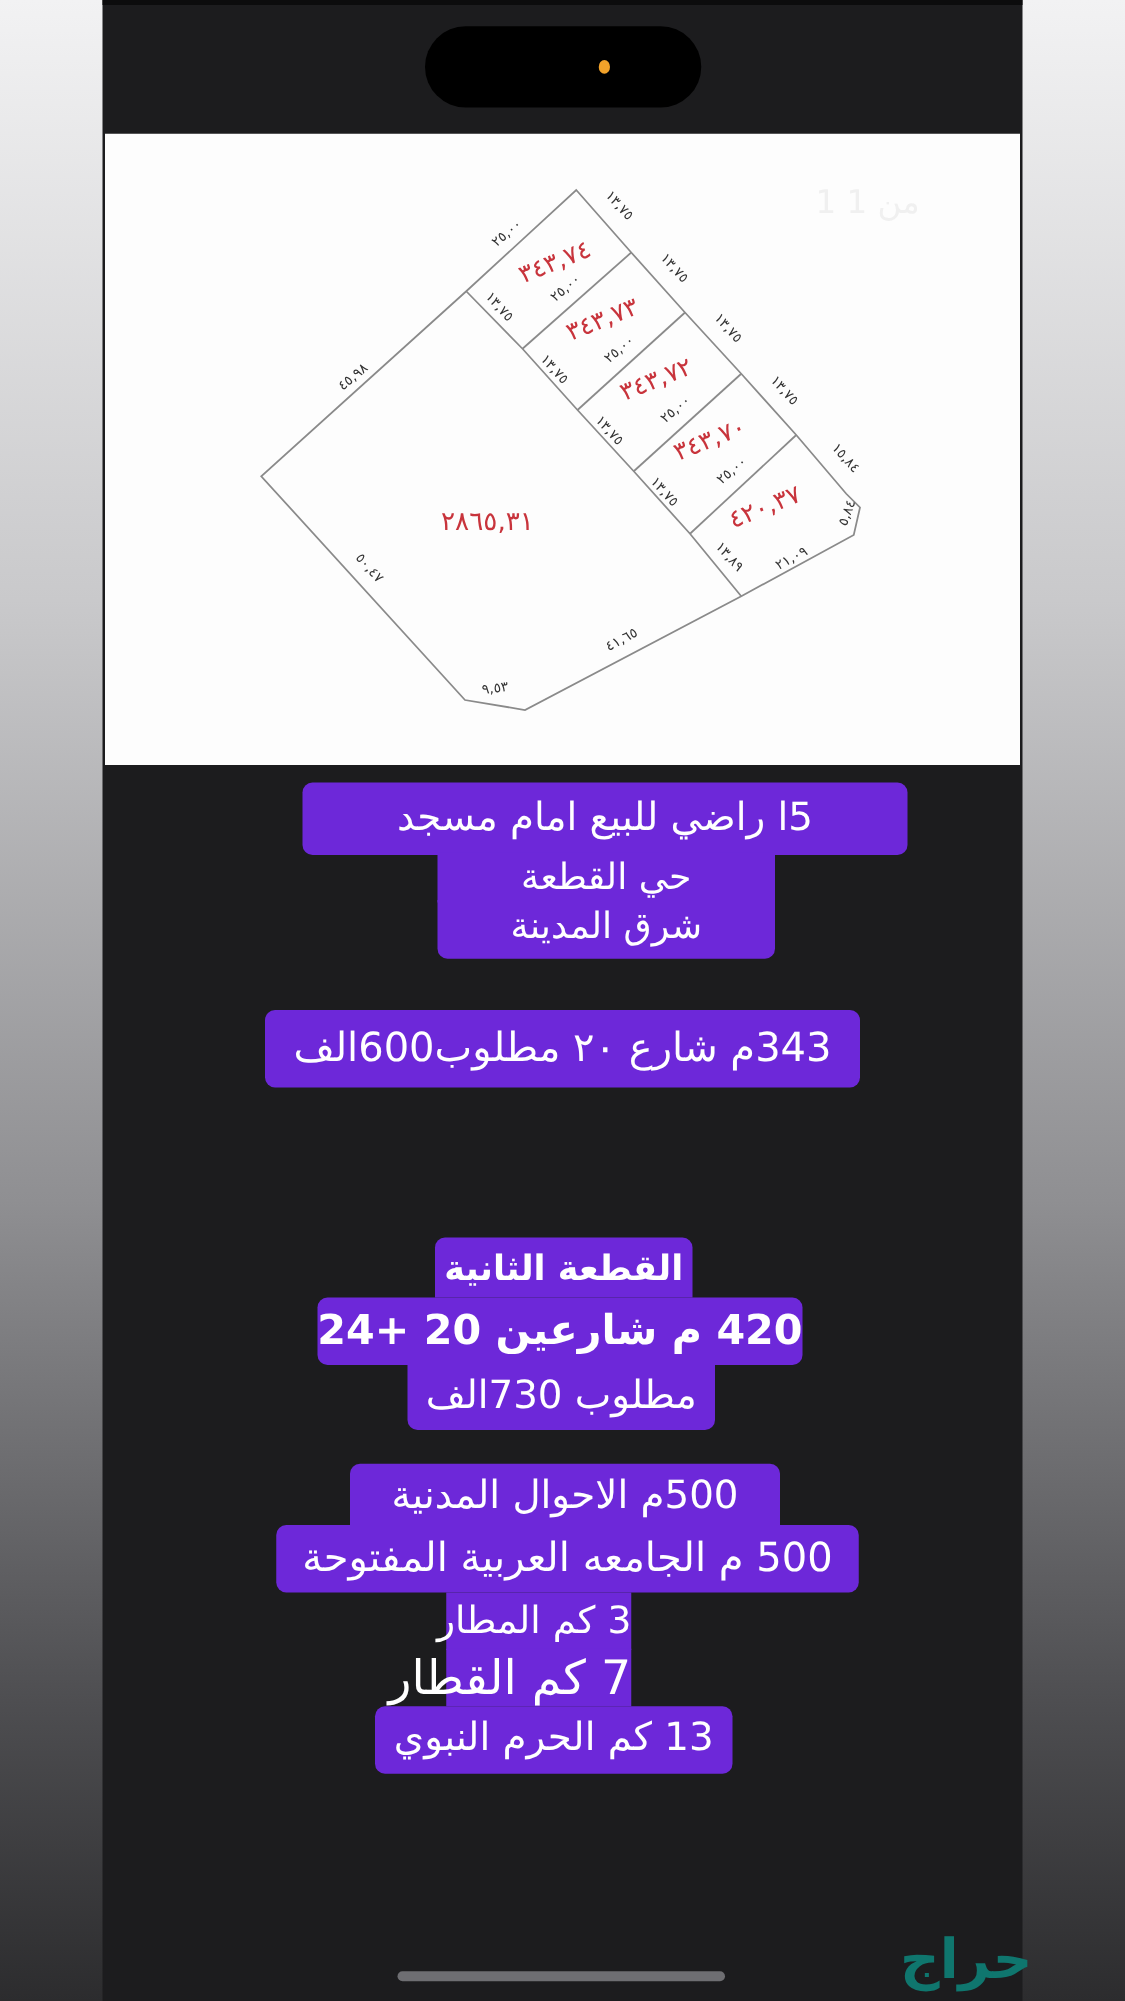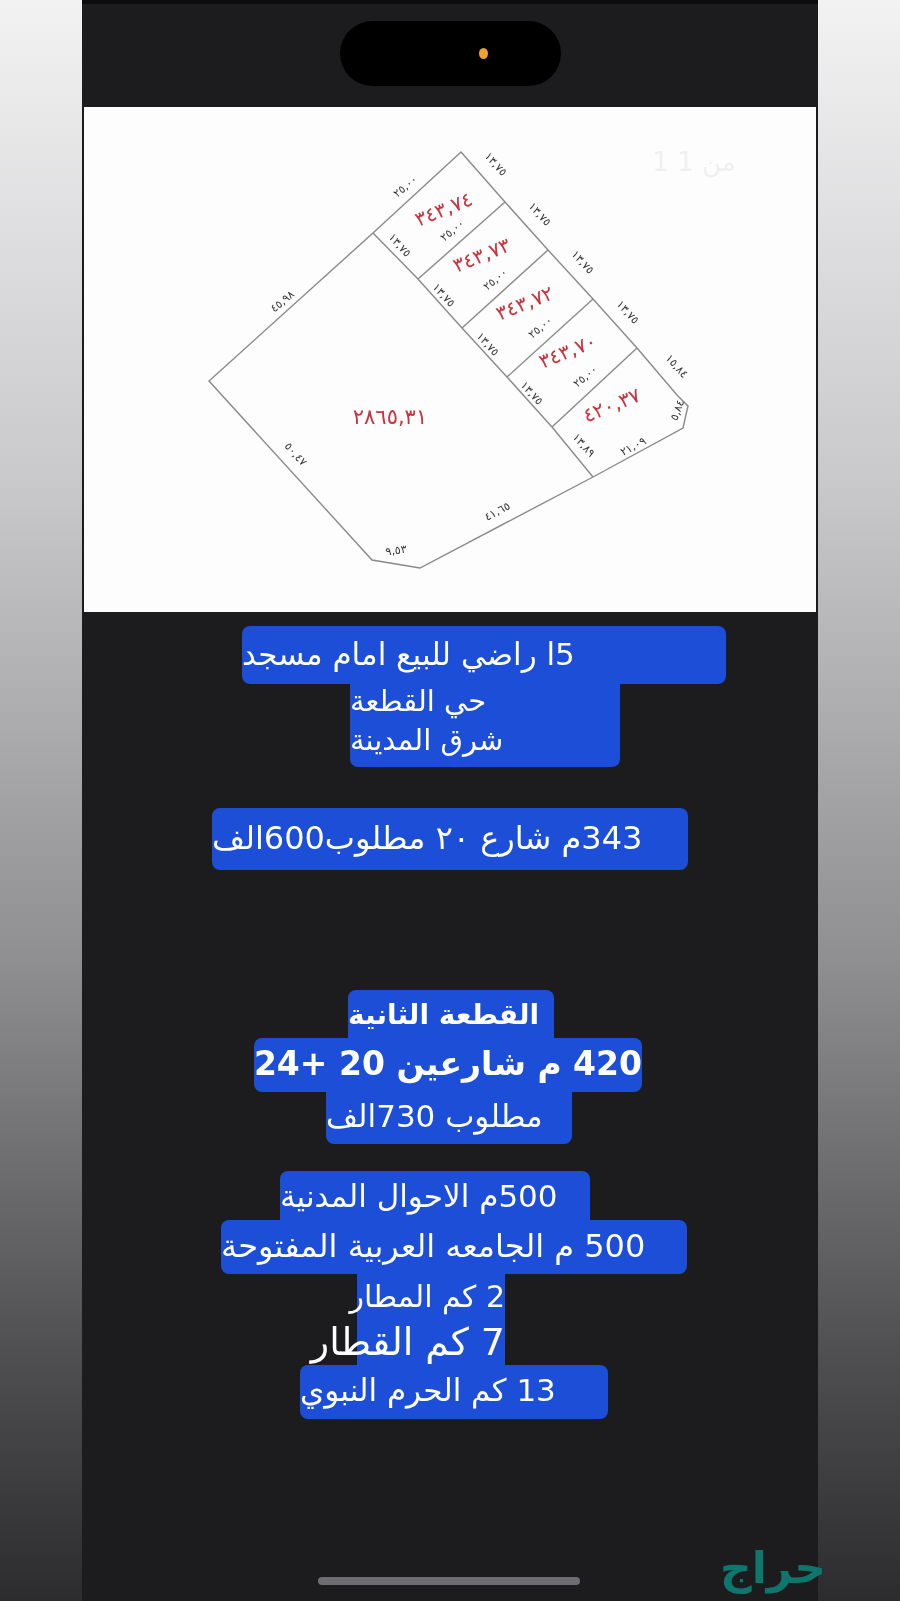--- a/index.html
+++ b/index.html
@@ -25,22 +25,22 @@
     position:absolute; left:2px; top:107px; width:732px; height:505px;
     background:#fdfdfd; overflow:hidden;
   }
   .plan svg { position:absolute; left:0; top:0; }
   .watermark {
     position:absolute; left:540px; top:34px; width:140px; height:42px;
     color:#f0f0f0; font-size:26px; text-align:center; line-height:42px;
   }
   .blocks { position:absolute; left:0; top:0; width:736px; }
   .blk {
-    position:absolute; background:#1d4ed8; color:#fff;
-    text-align:left; direction:rtl;
+    position:absolute; background:#6d28d9; color:#fff;
+    text-align:center; direction:rtl;
     font-family:"DejaVu Sans", sans-serif; font-weight:normal;
     white-space:nowrap; box-sizing:border-box;
   }
   .home-bar {
     position:absolute; left:236px; top:1577px; width:262px; height:8px;
     background:#6e6e72; border-radius:4px;
   }
   .logo {
     position:absolute; left:668px; top:1543px; width:210px; height:50px;
     color:#0f766e; font-size:44px; font-weight:bold; text-align:center; line-height:50px;
@@ -111,23 +111,23 @@
     <div class="blk" style="left:160px; top:626px; width:484px; height:58px; font-size:31px; line-height:56px; border-radius:8px;">5ا راضي للبيع امام مسجد</div>
     <div class="blk" style="left:268px; top:682px; width:270px; height:40px; font-size:29px; line-height:38px; border-radius:0;">حي القطعة</div>
     <div class="blk" style="left:268px; top:720px; width:270px; height:47px; font-size:29px; line-height:40px; border-radius:0 0 8px 8px;">شرق المدينة</div>
 
     <div class="blk" style="left:130px; top:808px; width:476px; height:62px; font-size:32px; line-height:60px; border-radius:8px;">343م شارع ٢٠ مطلوب600الف</div>
 
     <div class="blk" style="left:266px; top:990px; width:206px; height:48px; font-size:28px; line-height:50px; border-radius:8px 8px 0 0;font-weight:bold;">القطعة الثانية</div>
     <div class="blk" style="left:172px; top:1038px; width:388px; height:54px; font-size:33px; line-height:52px; border-radius:8px;font-weight:bold;">420 م شارعين 20 +24</div>
     <div class="blk" style="left:244px; top:1092px; width:246px; height:52px; font-size:31px; line-height:48px; border-radius:0 0 8px 8px;">مطلوب 730الف</div>
 
-    <div class="blk" style="left:198px; top:1171px; width:310px; height:50px; font-size:31px; line-height:50px; border-radius:8px 8px 0 0;">500م الاحوال المدنية</div>
+    <div class="blk" style="left:198px; top:1171px; width:344px; height:50px; font-size:31px; line-height:50px; border-radius:8px 8px 0 0;">500م الاحوال المدنية</div>
     <div class="blk" style="left:139px; top:1220px; width:466px; height:54px; font-size:32px; line-height:52px; border-radius:8px;">500 م الجامعه العربية المفتوحة</div>
-    <div class="blk" style="left:275px; top:1274px; width:148px; height:46px; font-size:30px; line-height:46px; border-radius:0;">2 كم المطار</div>
+    <div class="blk" style="left:275px; top:1274px; width:148px; height:46px; font-size:30px; line-height:46px; border-radius:0;">3 كم المطار</div>
     <div class="blk" style="left:275px; top:1319px; width:148px; height:46px; font-size:38px; line-height:46px; border-radius:0;">7 كم القطار</div>
-    <div class="blk" style="left:218px; top:1365px; width:308px; height:54px; font-size:31px; line-height:50px; border-radius:8px;">13 كم الحرم النبوي</div>
+    <div class="blk" style="left:218px; top:1365px; width:286px; height:54px; font-size:31px; line-height:50px; border-radius:8px;">13 كم الحرم النبوي</div>
   </div>
 
   <div class="home-bar"></div>
 </div>
 
 <div class="logo">حراج</div>
 
 </body></html>

